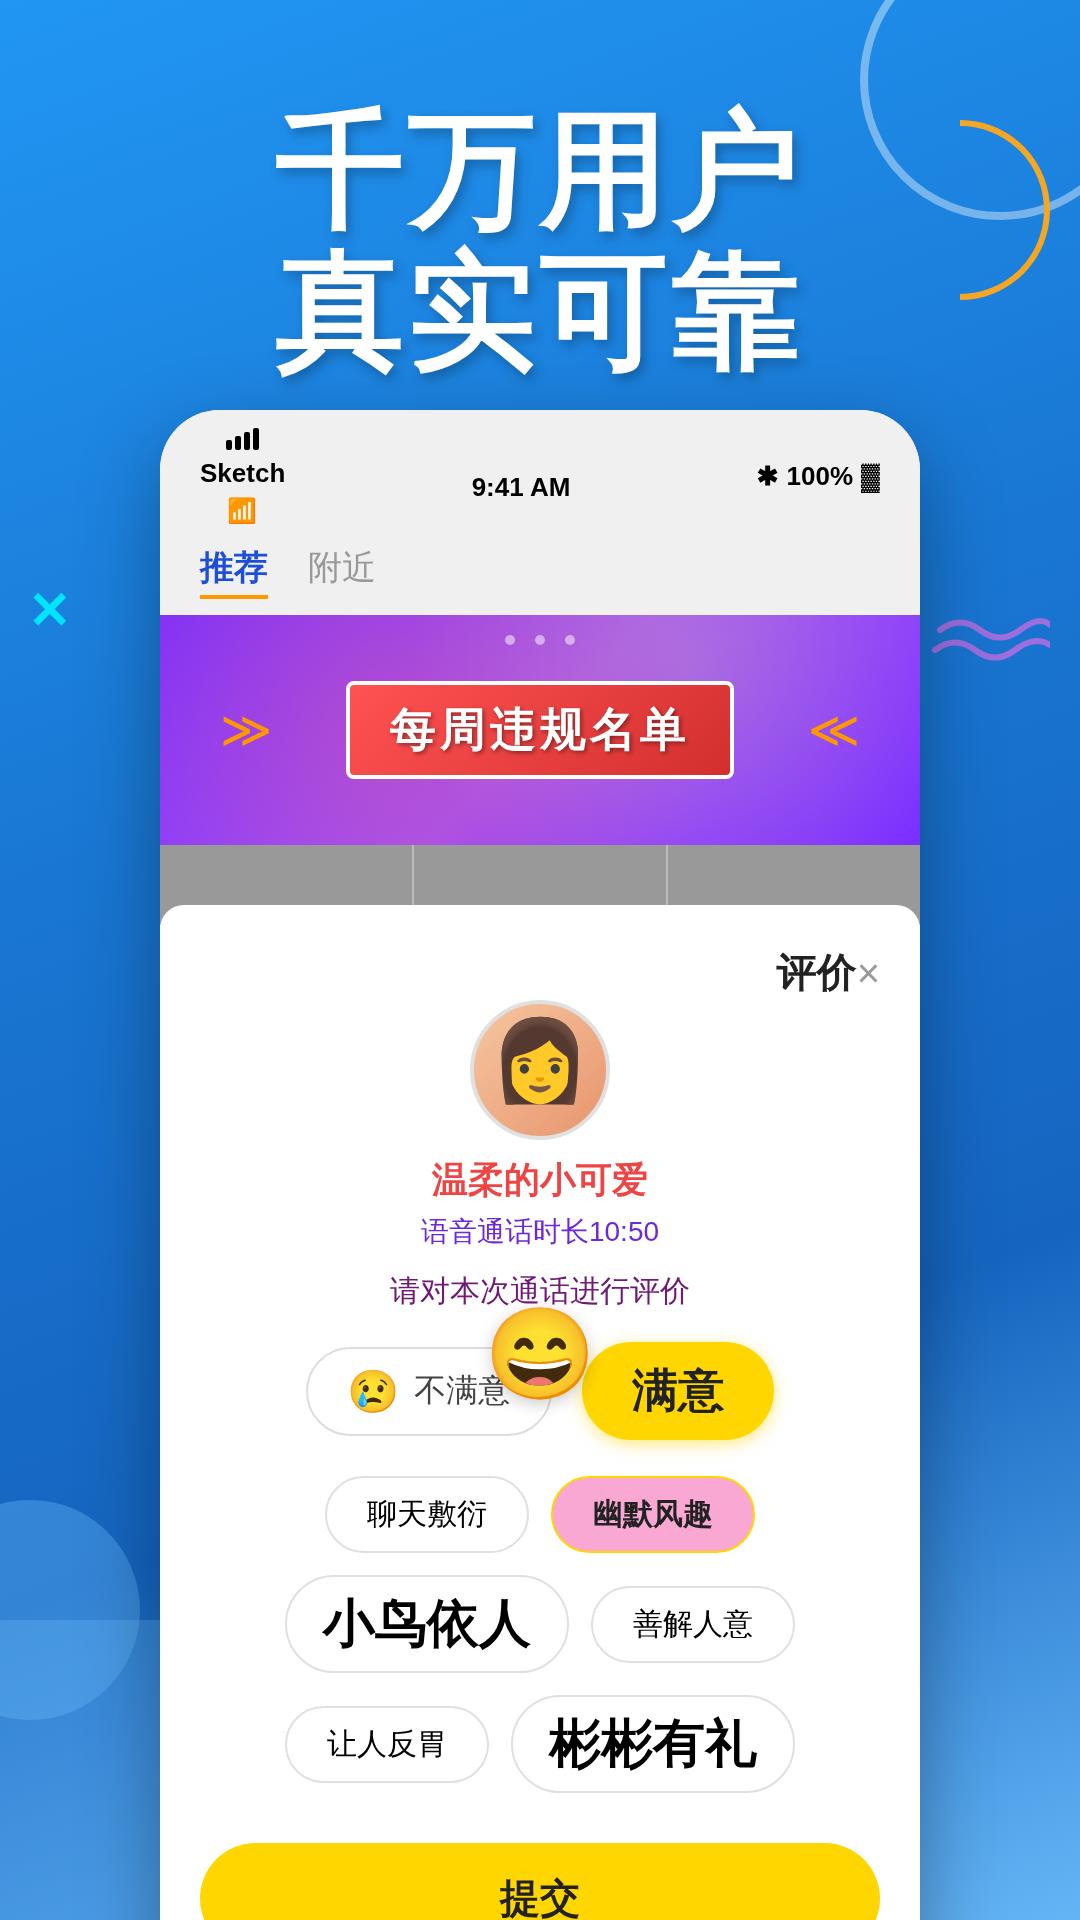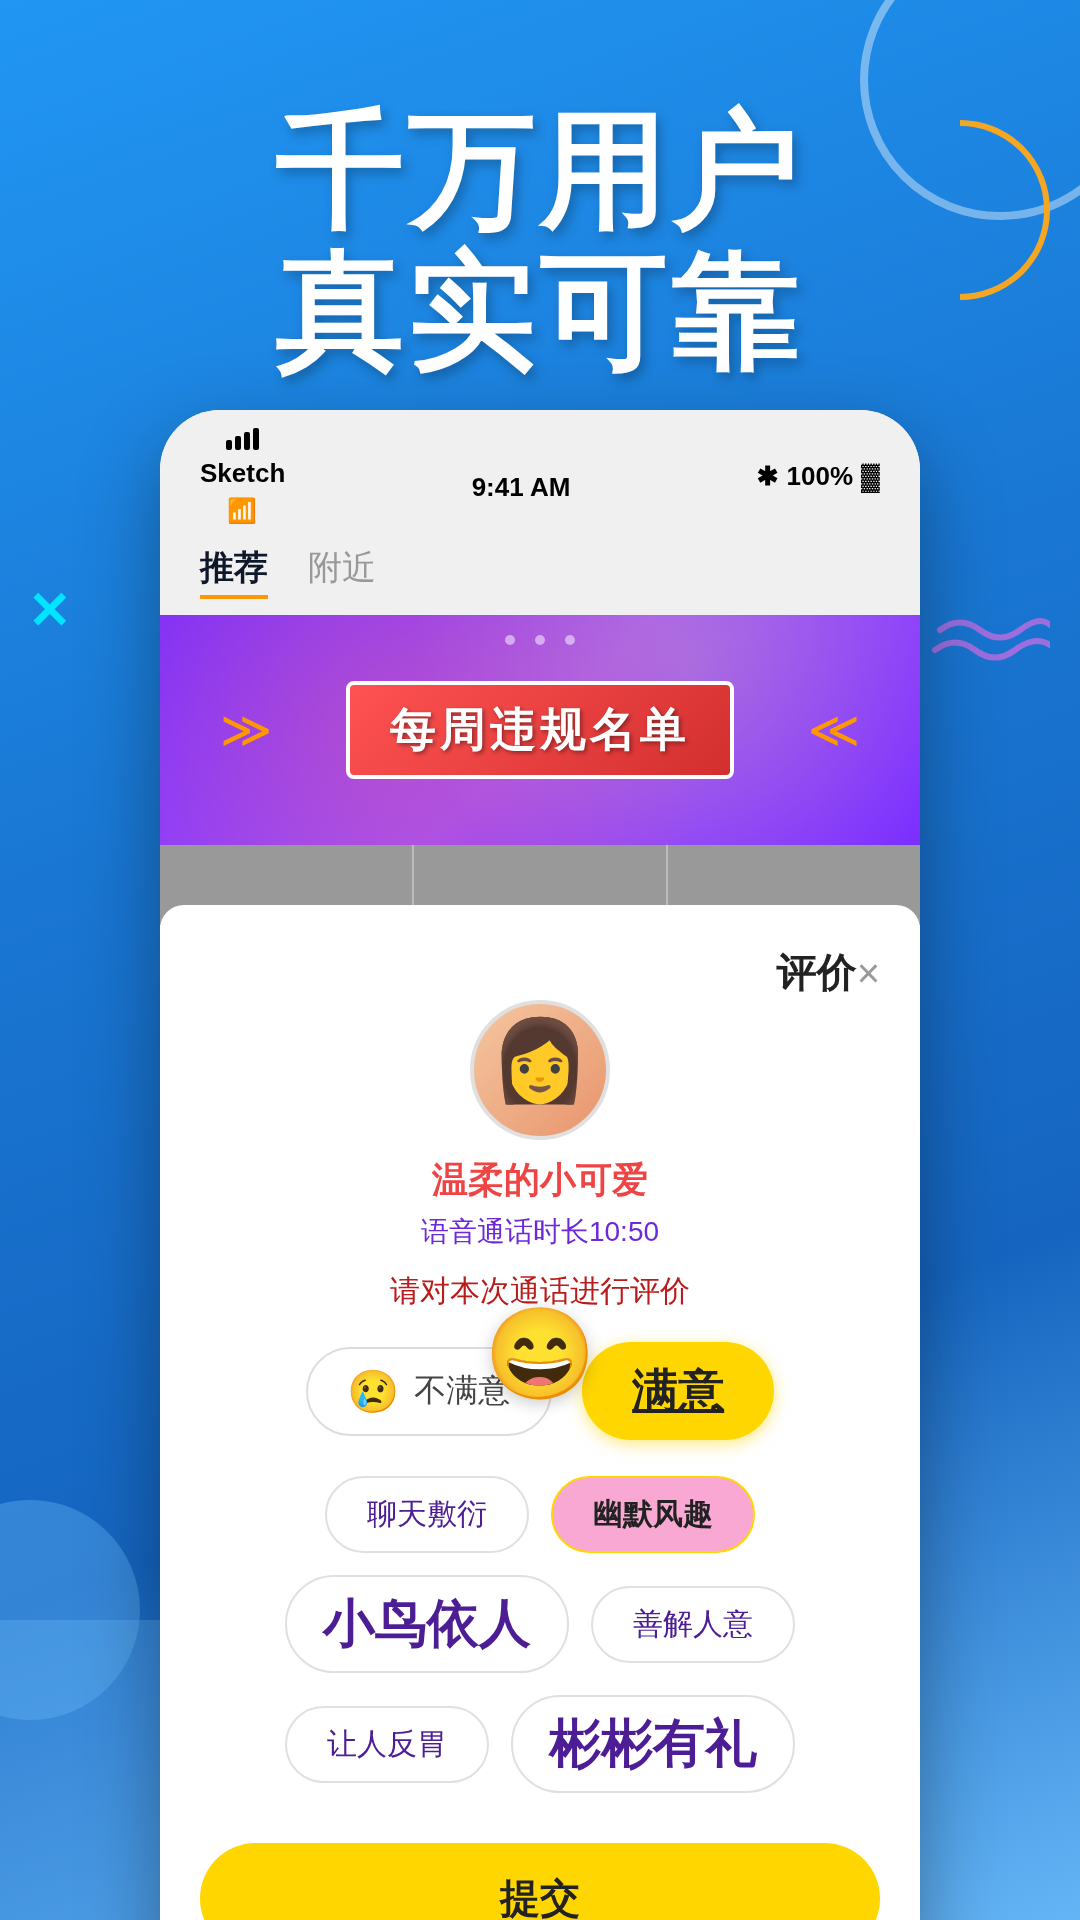--- a/index.html
+++ b/index.html
@@ -138,21 +138,21 @@
       padding: 10px 40px 16px;
       gap: 40px;
     }
     .nav-tab {
       font-size: 34px;
       color: #999;
       font-weight: 500;
       cursor: pointer;
     }
     .nav-tab.active {
-      color: #0f172a;
+      color: #1d4ed8;
       font-weight: 700;
       border-bottom: 4px solid #ff9800;
       padding-bottom: 4px;
     }
 
     
     .banner-area {
       width: 100%;
       height: 230px;
       background: linear-gradient(135deg, #7b2fff 0%, #9c4dff 50%, #7b2fff 100%);
@@ -278,21 +278,21 @@
       font-weight: 700;
       color: #ef4444;
       margin-bottom: 8px;
     }
     .avatar-subtitle {
       font-size: 28px;
       color: #6d28d9;
     }
     .rating-prompt {
       font-size: 30px;
-      color: #b91c1c;
+      color: #701a75;
       text-align: center;
       margin: 16px 0 30px;
     }
 
     
     .rating-row {
       display: flex;
       align-items: center;
       justify-content: center;
       gap: 30px;
@@ -316,21 +316,20 @@
       align-items: center;
       gap: 20px;
       background: #ffd600;
       border-radius: 60px;
       padding: 18px 50px;
       font-size: 46px;
       font-weight: 700;
       color: #222;
       cursor: pointer;
       box-shadow: 0 4px 16px rgba(255,214,0,0.5);
-      text-decoration: underline;
     }
     .emoji-large {
       font-size: 90px;
       position: absolute;
       left: 50%;
       transform: translateX(-50%);
       top: -40px;
       z-index: 5;
       filter: drop-shadow(0 4px 8px rgba(0,0,0,0.2));
     }
@@ -349,21 +348,21 @@
       display: flex;
       gap: 22px;
       align-items: center;
       justify-content: center;
     }
     .tag-btn {
       border: 2px solid #e0e0e0;
       border-radius: 50px;
       padding: 16px 40px;
       font-size: 30px;
-      color: #4c1d95;
+      color: #000000;
       background: #fff;
       cursor: pointer;
       white-space: nowrap;
     }
     .tag-btn.active {
       background: #f9a8d4;
       border-color: #ffd600;
       color: #222;
       font-weight: 600;
     }

